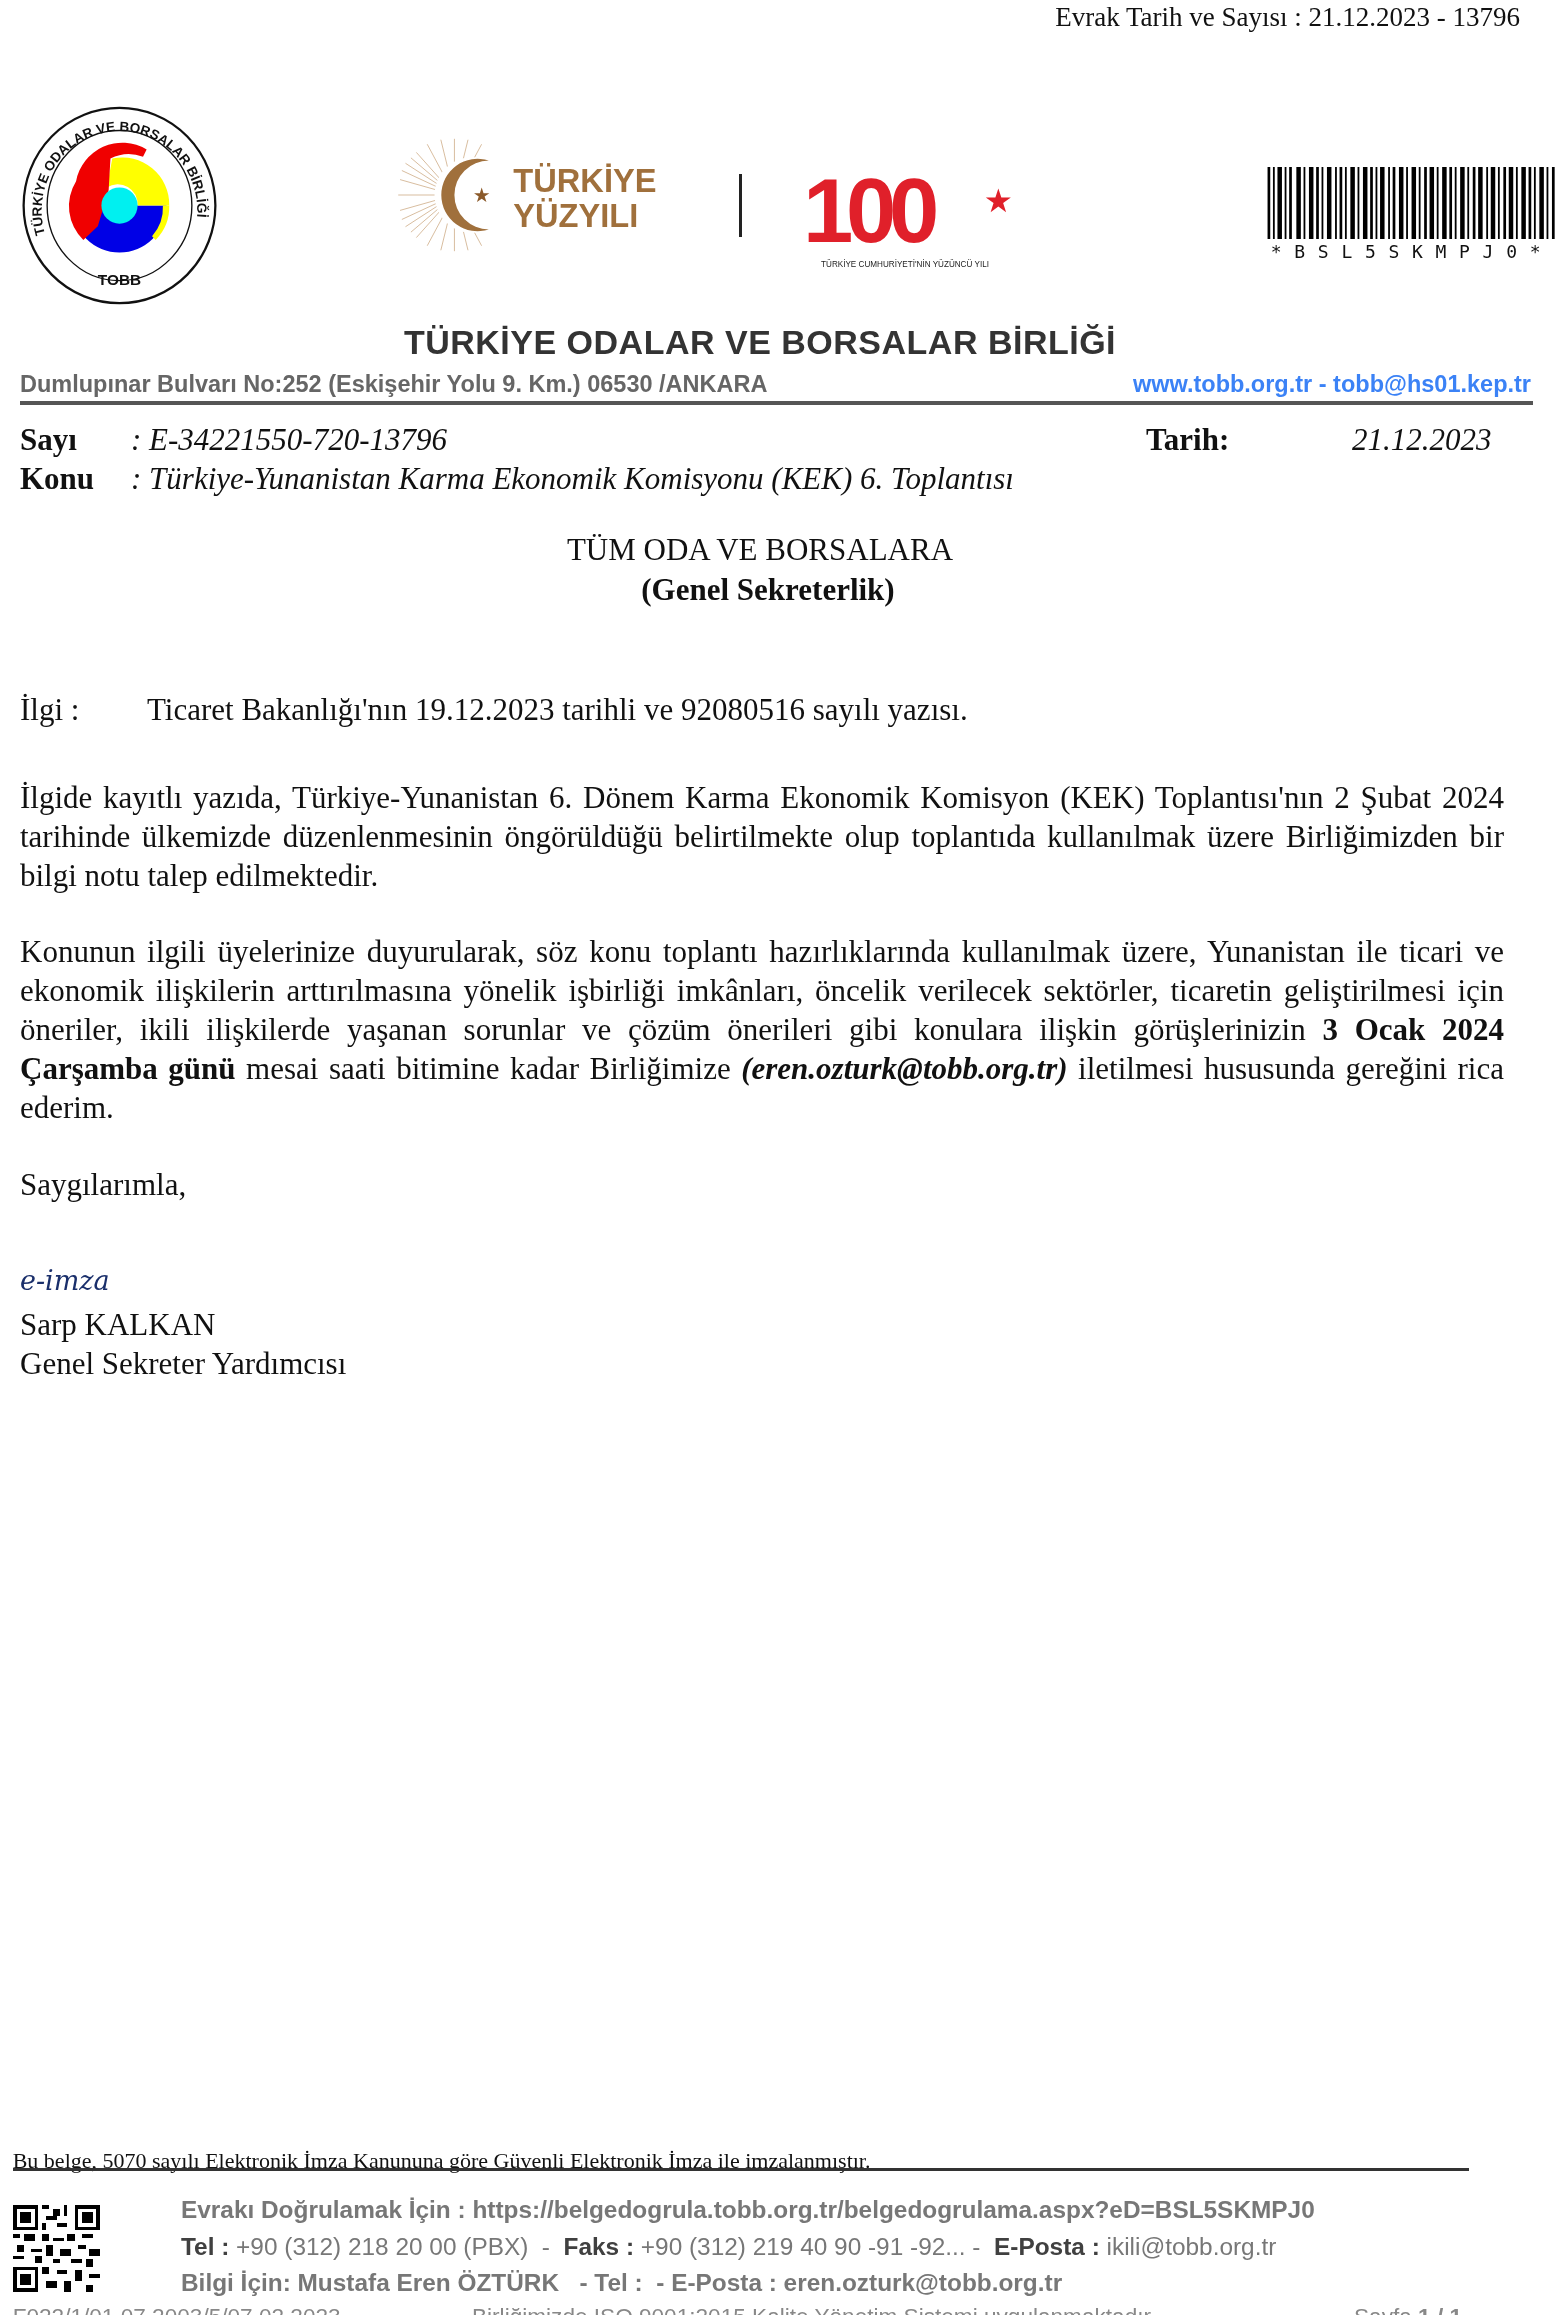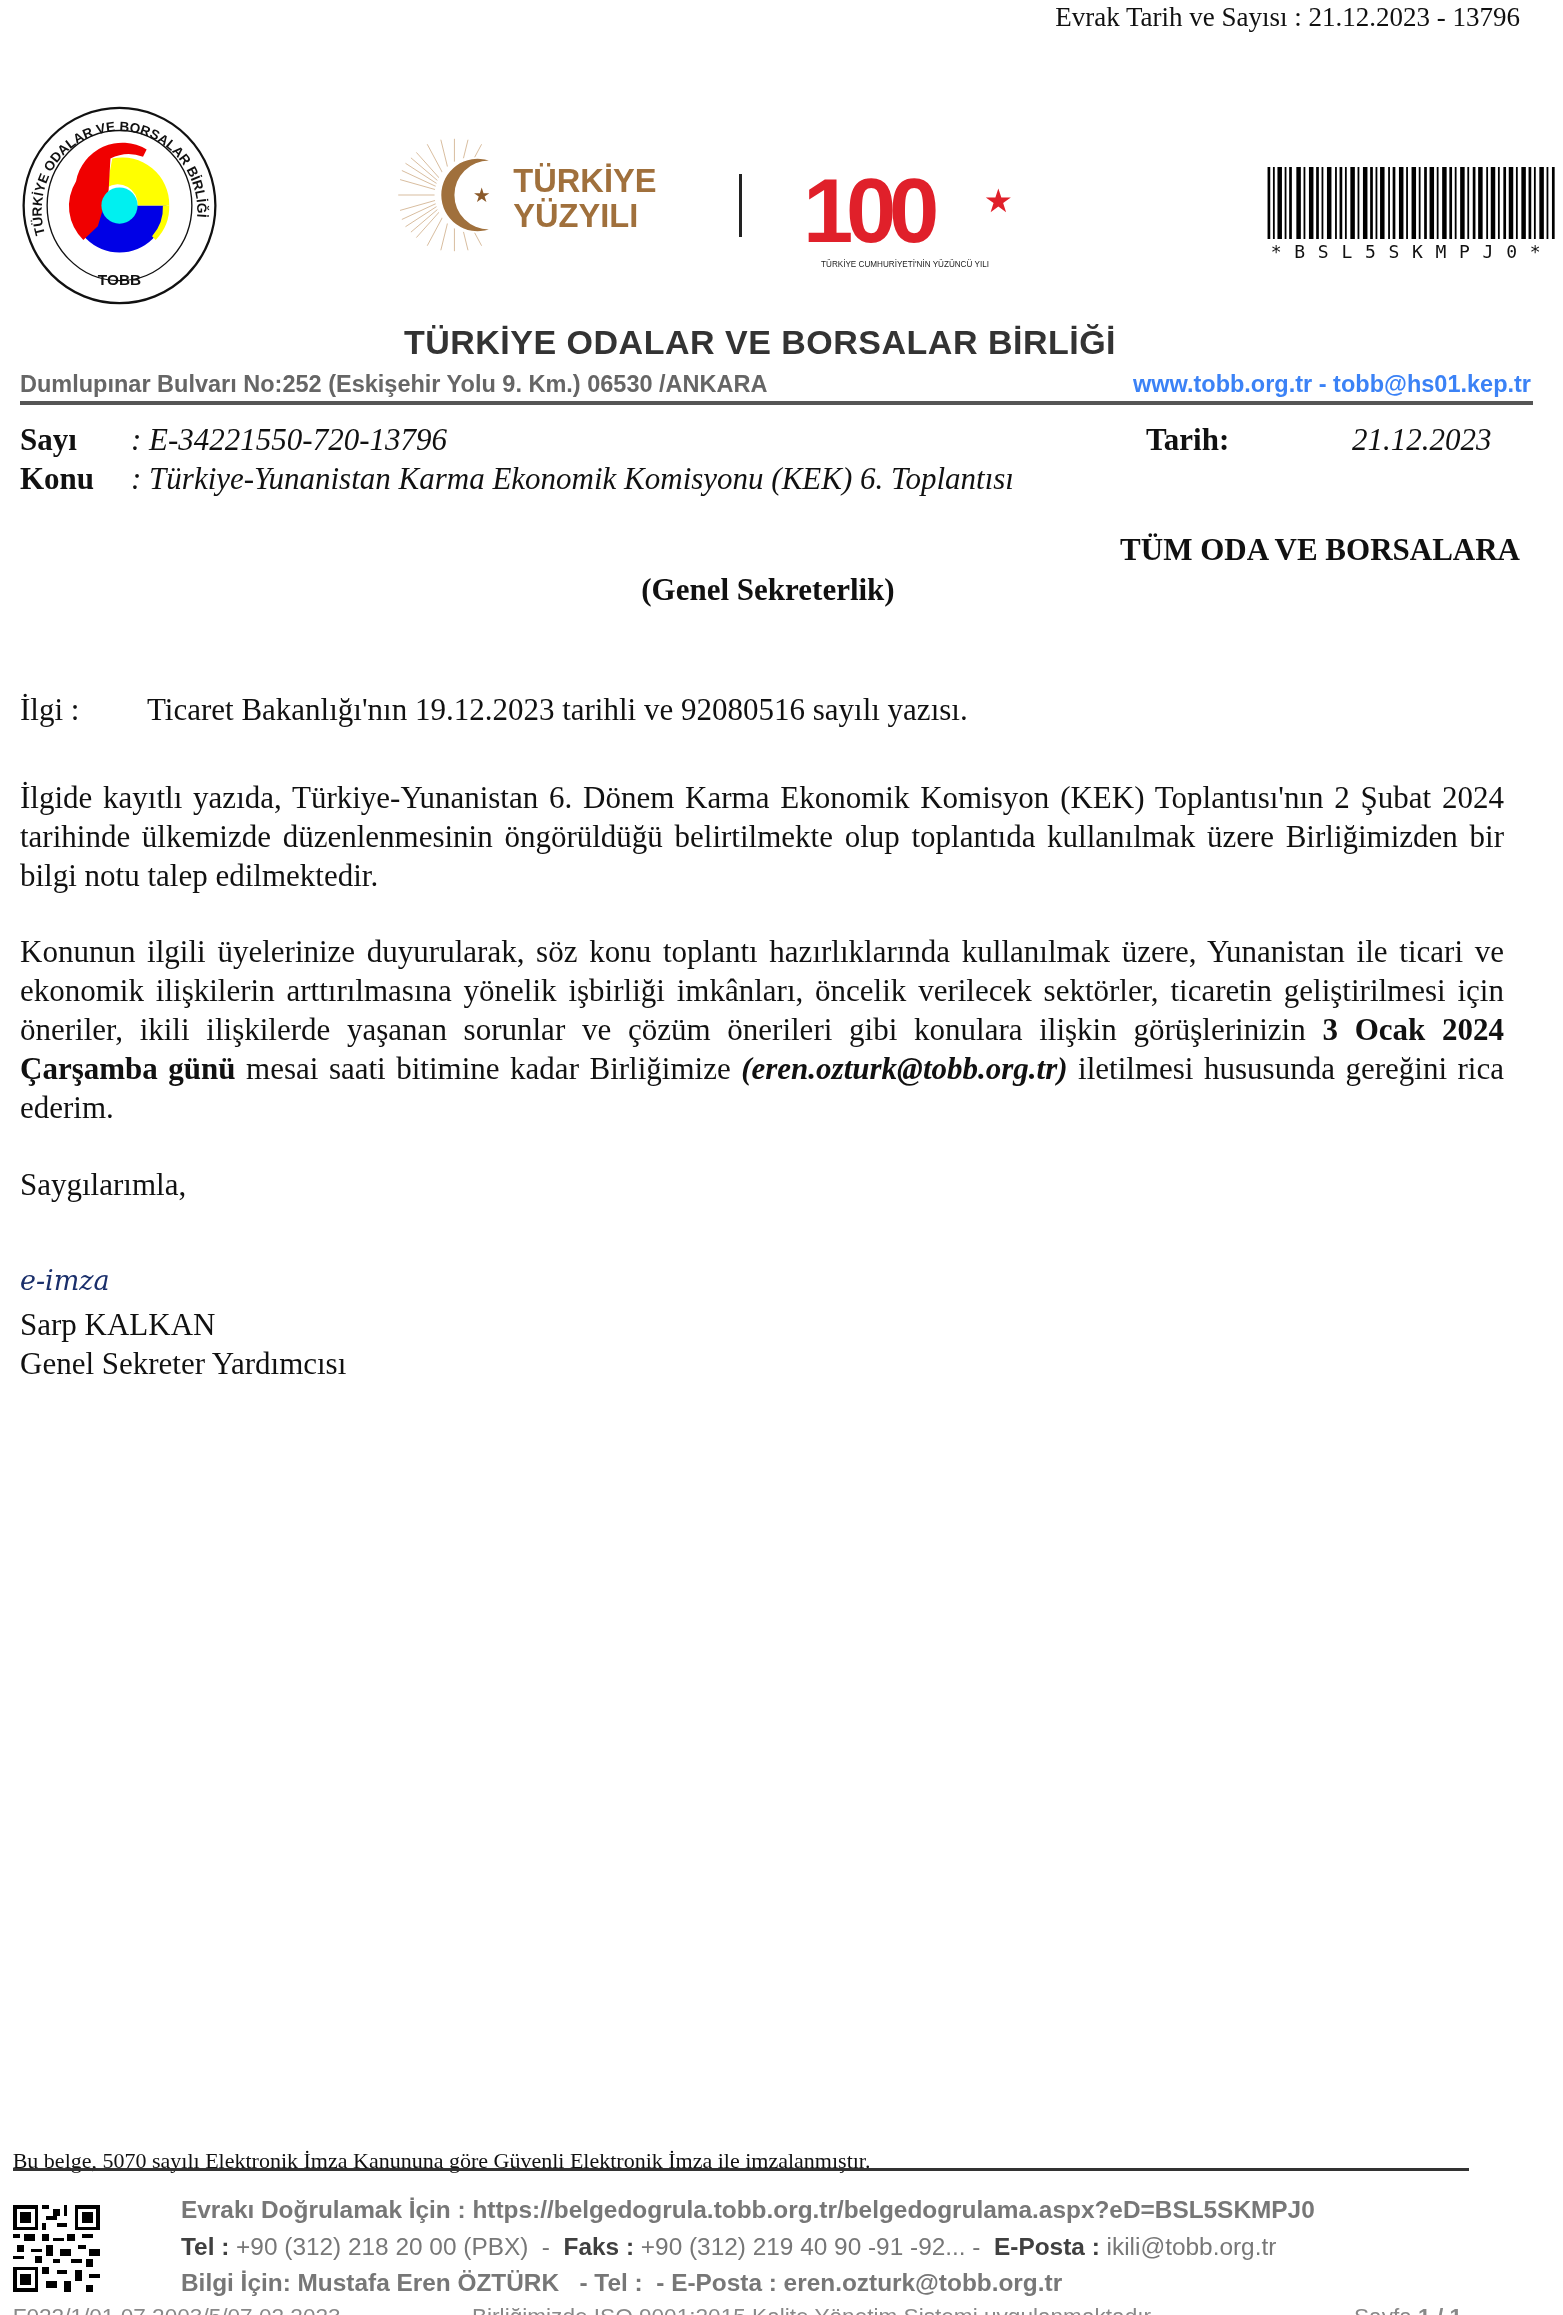--- a/index.html
+++ b/index.html
@@ -31,21 +31,21 @@
   
   .label { font-weight: bold; font-size: 31px; }
   .meta-val { font-size: 31px; font-style: italic; }
   #sayi-label { left: 20px; top: 422px; }
   #sayi-val { left: 131px; top: 422px; }
   #tarih-label { left: 1146px; top: 422px; }
   #tarih-val { left: 1352px; top: 422px; }
   #konu-label { left: 20px; top: 461px; }
   #konu-val { left: 131px; top: 461px; }
 
-  #recipient { left: 0; width: 1520px; top: 532px; text-align: right; font-size: 31px; font-weight: bold; }
+  #recipient { left: 0; width: 1520px; top: 532px; text-align: center; font-size: 31px; font-weight: normal; }
   #recipient-sub { left: 8px; width: 1520px; top: 572px; text-align: center; font-size: 31px; font-weight: bold; }
 
   #ilgi-label { left: 20px; top: 692px; font-size: 31px; }
   #ilgi-val { left: 147px; top: 692px; font-size: 31px; }
 
   .para { left: 20px; width: 1484px; font-size: 31px; line-height: 39px; text-align: justify; }
   #para1 { top: 778px; }
   #para2 { top: 932px; }
   .email-em { font-weight: bold; font-style: italic; }
 

